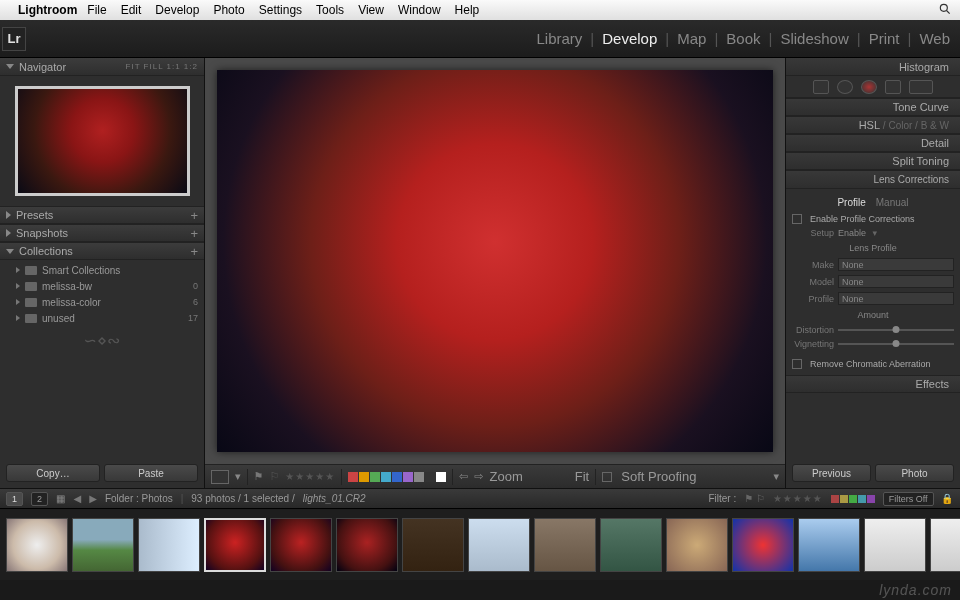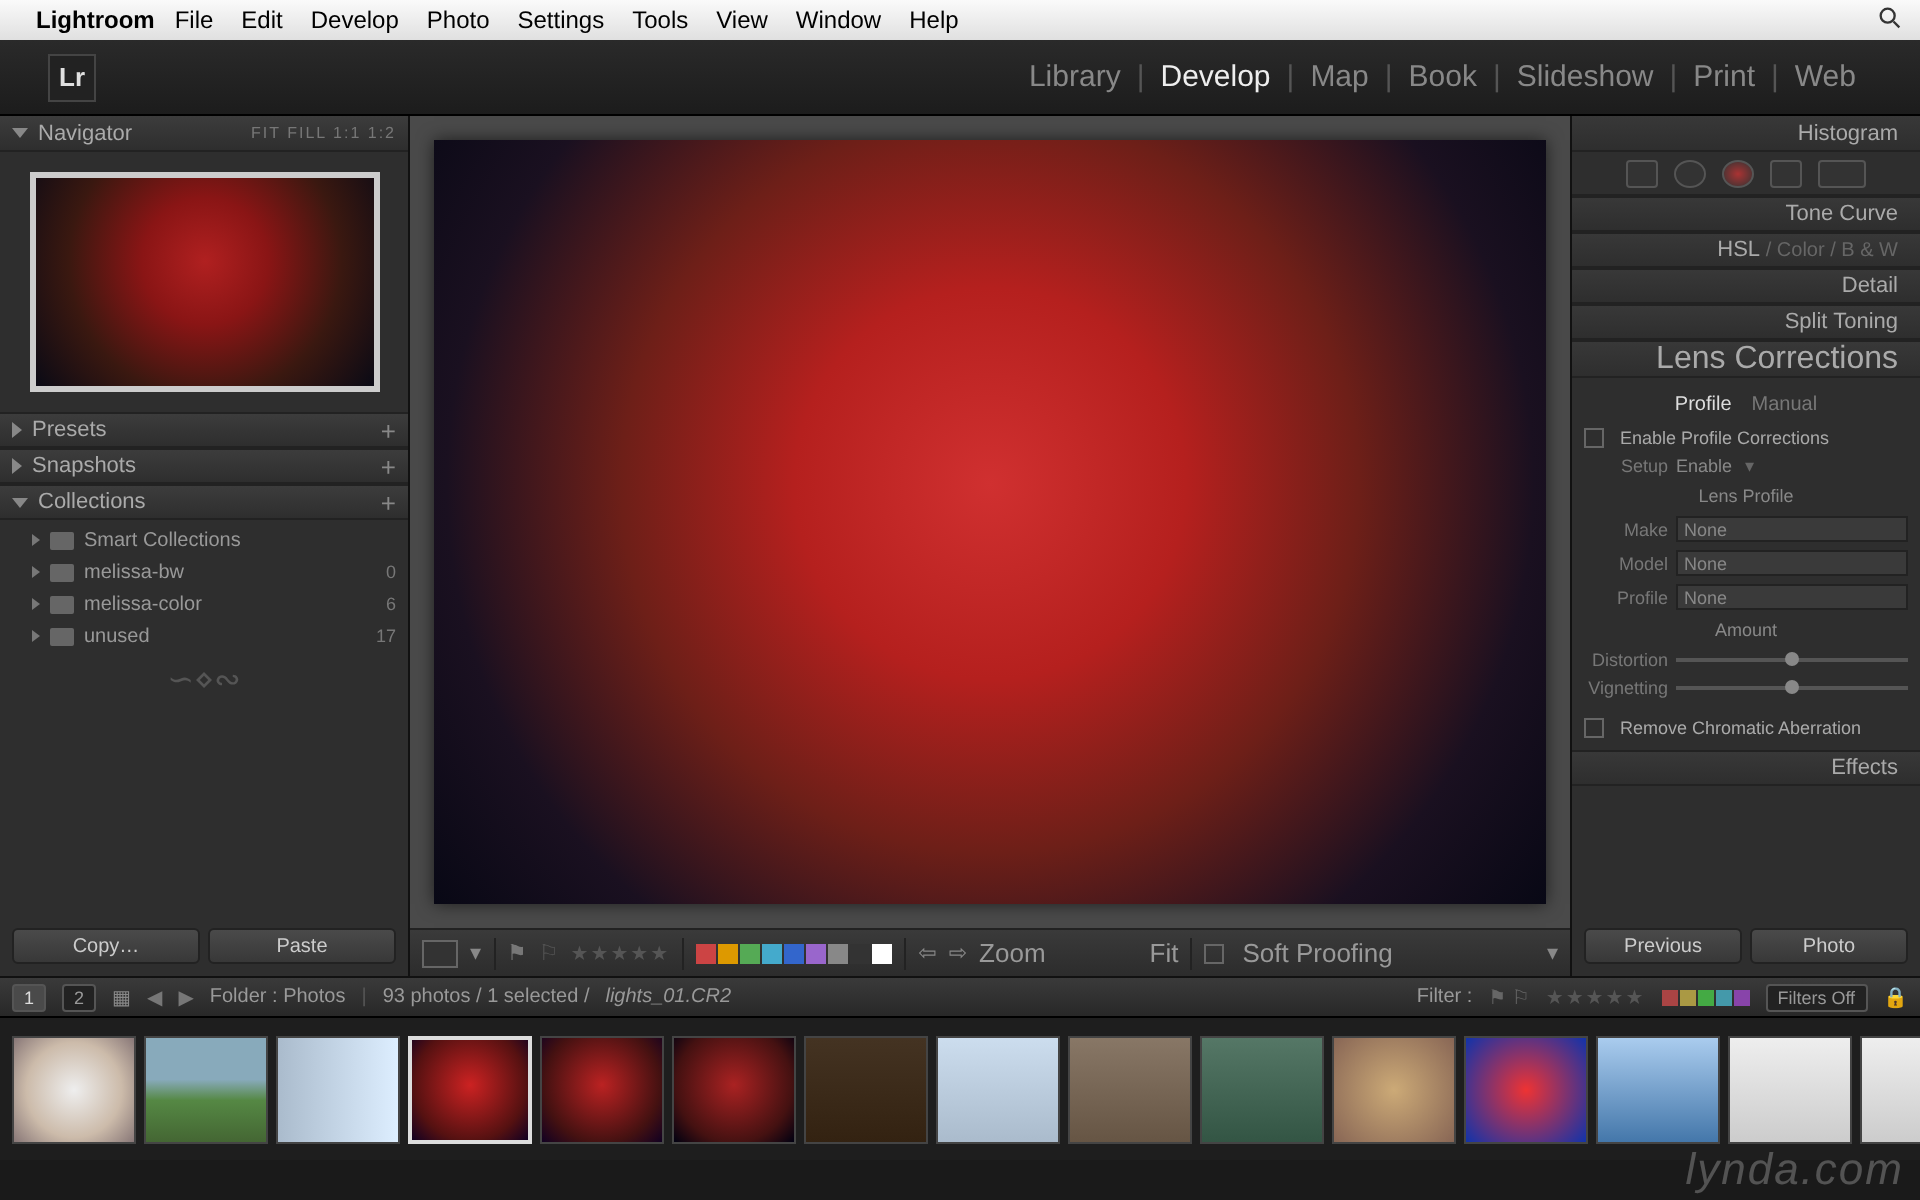--- a/index.html
+++ b/index.html
@@ -3,21 +3,21 @@
 <meta charset="utf-8">
 <style>
 *{margin:0;padding:0;box-sizing:border-box;font-family:"Helvetica Neue",Arial,sans-serif;-webkit-font-smoothing:antialiased}
 body{background:#1a1a1a;width:960px;height:600px;overflow:hidden;color:#aaa;font-size:11px;position:relative}
 .menubar{height:20px;background:linear-gradient(#fafafa,#e0e0e0);display:flex;align-items:center;padding:0 8px;color:#000;font-size:12px}
 .menubar .apple{margin-right:10px}
 .menubar .app{font-weight:bold;margin-right:10px}
 .menubar .item{margin-right:14px;cursor:default}
 .menubar .spacer{flex:1}
 .menubar .right svg{width:14px;height:14px}
-.topbar{height:38px;background:linear-gradient(#2a2a2a,#1c1c1c);border-bottom:1px solid #000;display:flex;align-items:center;padding:0 24px}
+.topbar{height:38px;background:linear-gradient(#2a2a2a,#1c1c1c);border-bottom:1px solid #000;display:flex;align-items:center;padding:0 2px}
 .logo{display:flex;align-items:center;gap:6px}
 .logo-badge{width:24px;height:24px;background:#222;border:1px solid #444;display:flex;align-items:center;justify-content:center;font-weight:bold;color:#e0e0e0;font-size:13px}
 .logo-text{line-height:1}
 .logo-small{font-size:7px;letter-spacing:1px;color:#888}
 .logo-big{font-size:15px;letter-spacing:1px;color:#ccc}
 .topbar .spacer{flex:1}
 .modules{display:flex;gap:0;color:#888;font-size:15px;align-items:center}
 .modules .mod{padding:0 8px;cursor:default}
 .modules .mod.active{color:#eee;font-weight:500}
 .modules .sep{color:#555}
@@ -54,41 +54,41 @@
 .tb-sw{width:10px;height:10px}
 .tb-arrow{color:#888;font-size:11px}
 .tb-text{font-size:13px;color:#999}
 .tb-check{width:10px;height:10px;border:1px solid #666;margin-right:3px}
 .rightpanel{width:175px;background:#2e2e2e;border-left:1px solid #111;display:flex;flex-direction:column}
 .rp-head{height:18px;display:flex;align-items:center;justify-content:flex-end;padding:0 6px;font-size:11px;color:#aaa;border-bottom:1px solid #222;background:linear-gradient(#383838,#2e2e2e)}
 .rp-head .tri{margin-left:5px}
 .rp-tools{height:22px;display:flex;align-items:center;justify-content:center;gap:8px;border-bottom:1px solid #222}
 .tool-ico{width:16px;height:14px;border:1px solid #555;border-radius:2px;background:#333}
 .rp-section{border-top:1px solid #222}
-.rp-section .rp-head{font-size:16px}
+.rp-section .rp-head{font-size:10px}
 .rp-head .sub{color:#666;font-size:10px}
 .lens-body{padding:4px 6px;font-size:9px}
 .lens-tabs{display:flex;justify-content:center;gap:10px;padding:4px 0;font-size:10px}
 .lens-tabs .tab{color:#777}
 .lens-tabs .tab.active{color:#ddd}
 .lens-row{display:flex;align-items:center;padding:2px 0;gap:4px}
 .lens-row .lbl{width:42px;text-align:right;color:#777;font-size:9px}
 .lens-row .val{flex:1;height:13px;background:#3a3a3a;border:1px solid #222;padding:0 3px;display:flex;align-items:center;color:#888;font-size:9px}
 .lens-row .chk{width:10px;height:10px;border:1px solid #666;margin-right:4px}
 .lens-hdr{text-align:center;color:#888;font-size:9px;padding:3px 0}
 .slider{flex:1;height:2px;background:#555;position:relative}
 .slider::after{content:"";position:absolute;left:50%;top:-3px;width:7px;height:7px;background:#888;border-radius:50%;transform:translateX(-50%)}
 .rp-bottom{margin-top:auto;padding:6px;display:flex;gap:4px}
 .statusbar{height:20px;background:linear-gradient(#3a3a3a,#282828);border-top:1px solid #111;display:flex;align-items:center;padding:0 6px;font-size:10px;color:#999;gap:8px}
 .sb-badge{padding:1px 5px;border:1px solid #555;border-radius:2px;background:#222;font-size:9px}
 .sb-badge.active{background:#4a4a4a;color:#ddd}
 .filmstrip{height:72px;background:#1e1e1e;border-top:1px solid #000;display:flex;align-items:center;padding:4px 6px;gap:4px;overflow:hidden}
 .thumb{width:62px;height:54px;background:#333;border:1px solid #444;flex-shrink:0}
 .thumb.sel{border:2px solid #ddd}
-.watermark{position:absolute;bottom:2px;right:8px;color:rgba(255,255,255,.25);font-size:22px;font-style:italic;letter-spacing:1px;pointer-events:none}
+.watermark{position:absolute;bottom:2px;right:8px;color:rgba(255,255,255,.25);font-size:14px;font-style:italic;letter-spacing:1px;pointer-events:none}
 </style>
 </head>
 <body>
 
 <div class="menubar">
   <span class="apple"></span>
   <span class="app">Lightroom</span>
   <span class="item">File</span>
   <span class="item">Edit</span>
   <span class="item">Develop</span>

